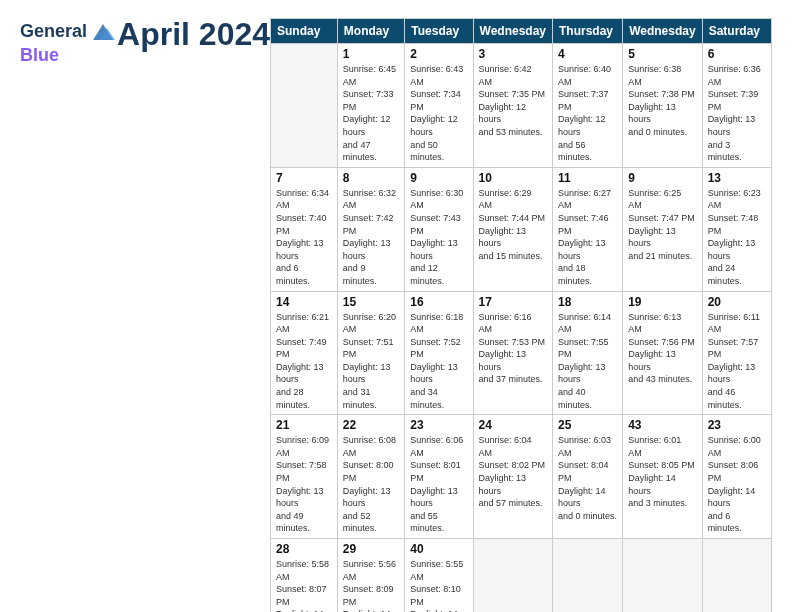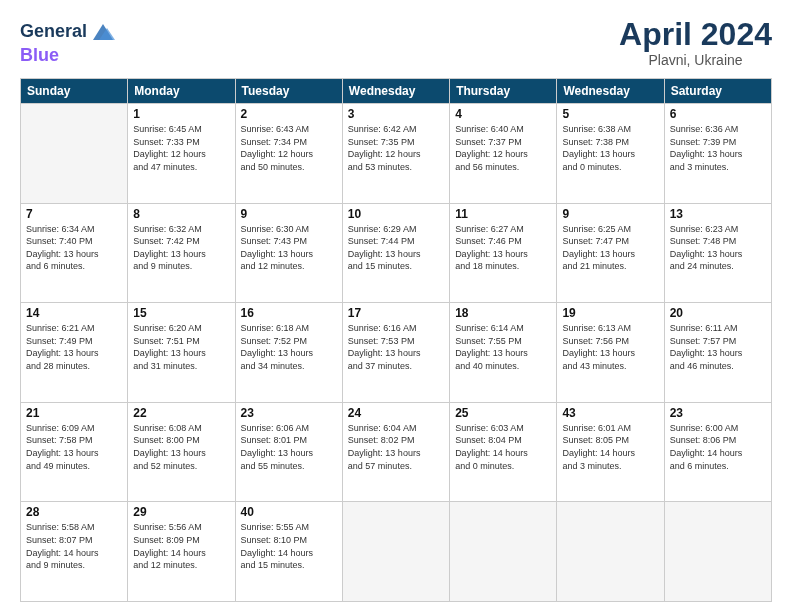--- a/index.html
+++ b/index.html
@@ -8,21 +8,21 @@
       background: #fff;
       width: 792px;
       height: 612px;
       overflow: hidden;
     }
     .page {
       width: 792px;
       height: 612px;
       padding: 18px 20px 10px 20px;
       display: flex;
-      flex-direction: column;
+      flex-direction: row;
     }
     .header {
       display: flex;
       justify-content: space-between;
       align-items: flex-start;
       margin-bottom: 10px;
     }
     .logo {
       display: flex;
       align-items: center;
@@ -32,21 +32,21 @@
       font-weight: bold;
       color: #1a3a5c;
       line-height: 1.1;
     }
     .logo-icon {
       width: 28px;
       height: 28px;
       margin-left: 2px;
     }
     .title-block {
-      text-align: center;
+      text-align: left;
     }
     .month-title {
       font-size: 32px;
       font-weight: bold;
       color: #1a3a5c;
       line-height: 1;
     }
     .location {
       font-size: 14px;
       color: #555;
@@ -104,21 +104,20 @@
           <svg class="logo-icon" viewBox="0 0 28 28" xmlns="http://www.w3.org/2000/svg">
             <polygon points="4,22 14,6 24,22" fill="#2a6db5" opacity="0.85"></polygon>
             <polygon points="10,22 18,10 26,22" fill="#4a90d9" opacity="0.7"></polygon>
           </svg>
         </div>
         <span class="logo-text" style="color:#8b5cf6;">Blue</span>
       </div>
     </div>
     <div class="title-block">
       <div class="month-title">April 2024</div>
-      <div class="location">Plavni, Ukraine</div>
     </div>
   </div>
 
   <table class="calendar">
     <thead>
       <tr>
         <th>Sunday</th>
         <th>Monday</th>
         <th>Tuesday</th>
         <th>Wednesday</th>

